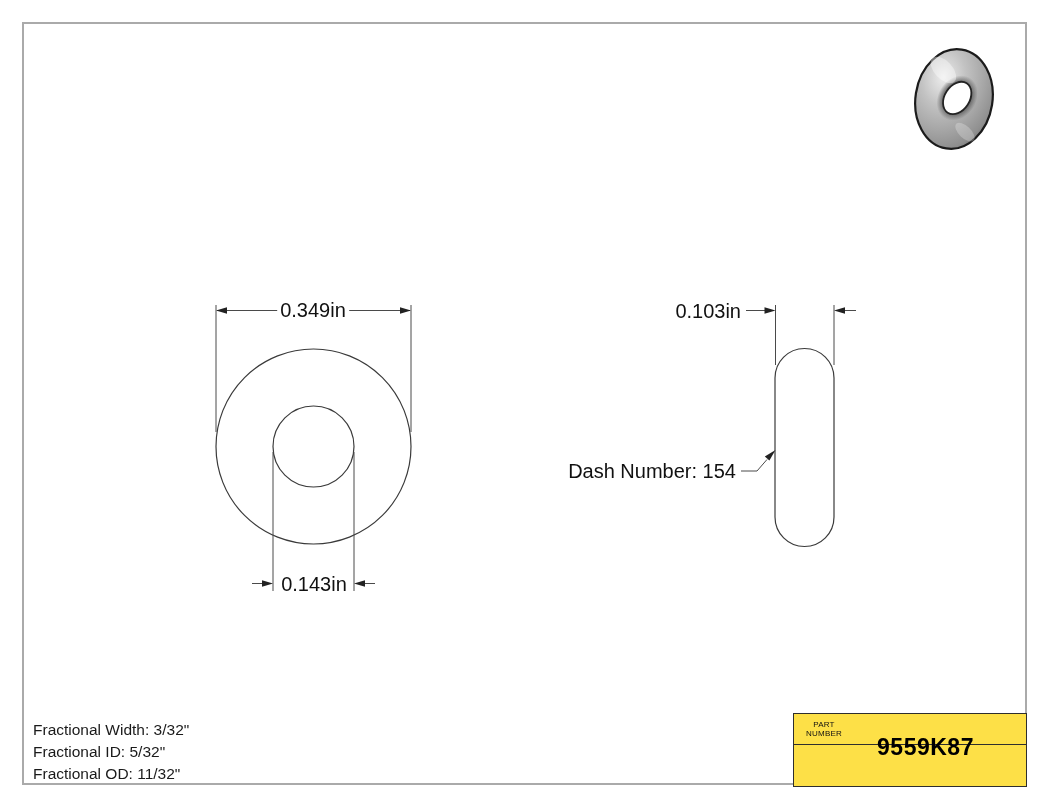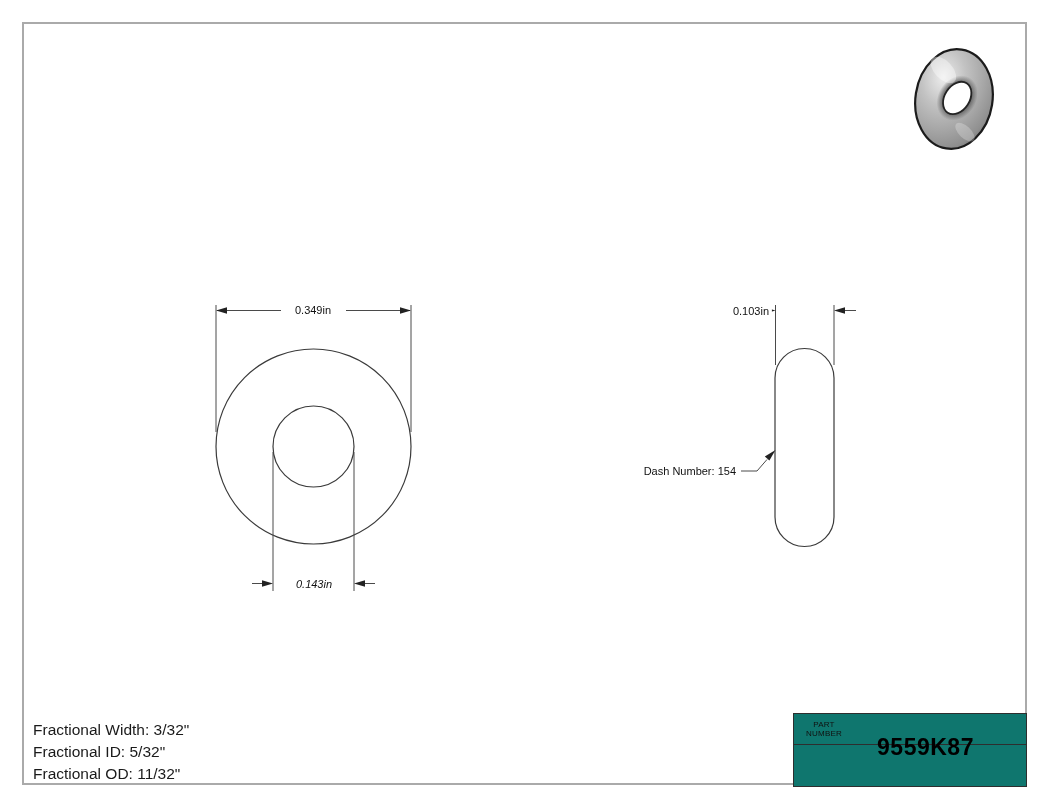--- a/index.html
+++ b/index.html
@@ -26,29 +26,29 @@
   }
   #draw-svg {
     position: absolute;
     left: 0;
     top: 0;
     width: 1050px;
     height: 811px;
   }
   .dim-text {
     position: absolute;
-    font-size: 11px;
+    font-size: 20px;
     color: #111111;
     white-space: nowrap;
     background: #ffffff;
     padding: 0 3px;
   }
   .dim-od    { left: 313px; top: 310px; transform: translate(-50%, -50%); }
-  .dim-id    { left: 314px; top: 584px; transform: translate(-50%, -50%); font-style: italic; }
-  .dim-width { left: 744px; top: 311px; transform: translate(-100%, -50%); margin-left: 28px; }
+  .dim-id    { left: 314px; top: 584px; transform: translate(-50%, -50%); }
+  .dim-width { left: 744px; top: 311px; transform: translate(-100%, -50%); }
   .dash-note { left: 739px; top: 471px; transform: translate(-100%, -50%); background: transparent; }
   #specs {
     position: absolute;
     left: 33px;
     top: 719px;
     font-size: 15.5px;
     line-height: 22px;
     color: #1a1a1a;
     white-space: nowrap;
   }
@@ -60,21 +60,21 @@
     height: 104px;
   }
   #title-block {
     position: absolute;
     left: 793px;
     top: 713px;
     width: 234px;
     height: 74px;
     border: 1.5px solid #2e2e2e;
     box-sizing: border-box;
-    background: #0f766e;
+    background: #fde047;
     color: #111111;
   }
   #title-block .row1 {
     display: flex;
     align-items: center;
     height: 31px;
     border-bottom: 1.5px solid #2e2e2e;
     box-sizing: border-box;
   }
   .part-label {

